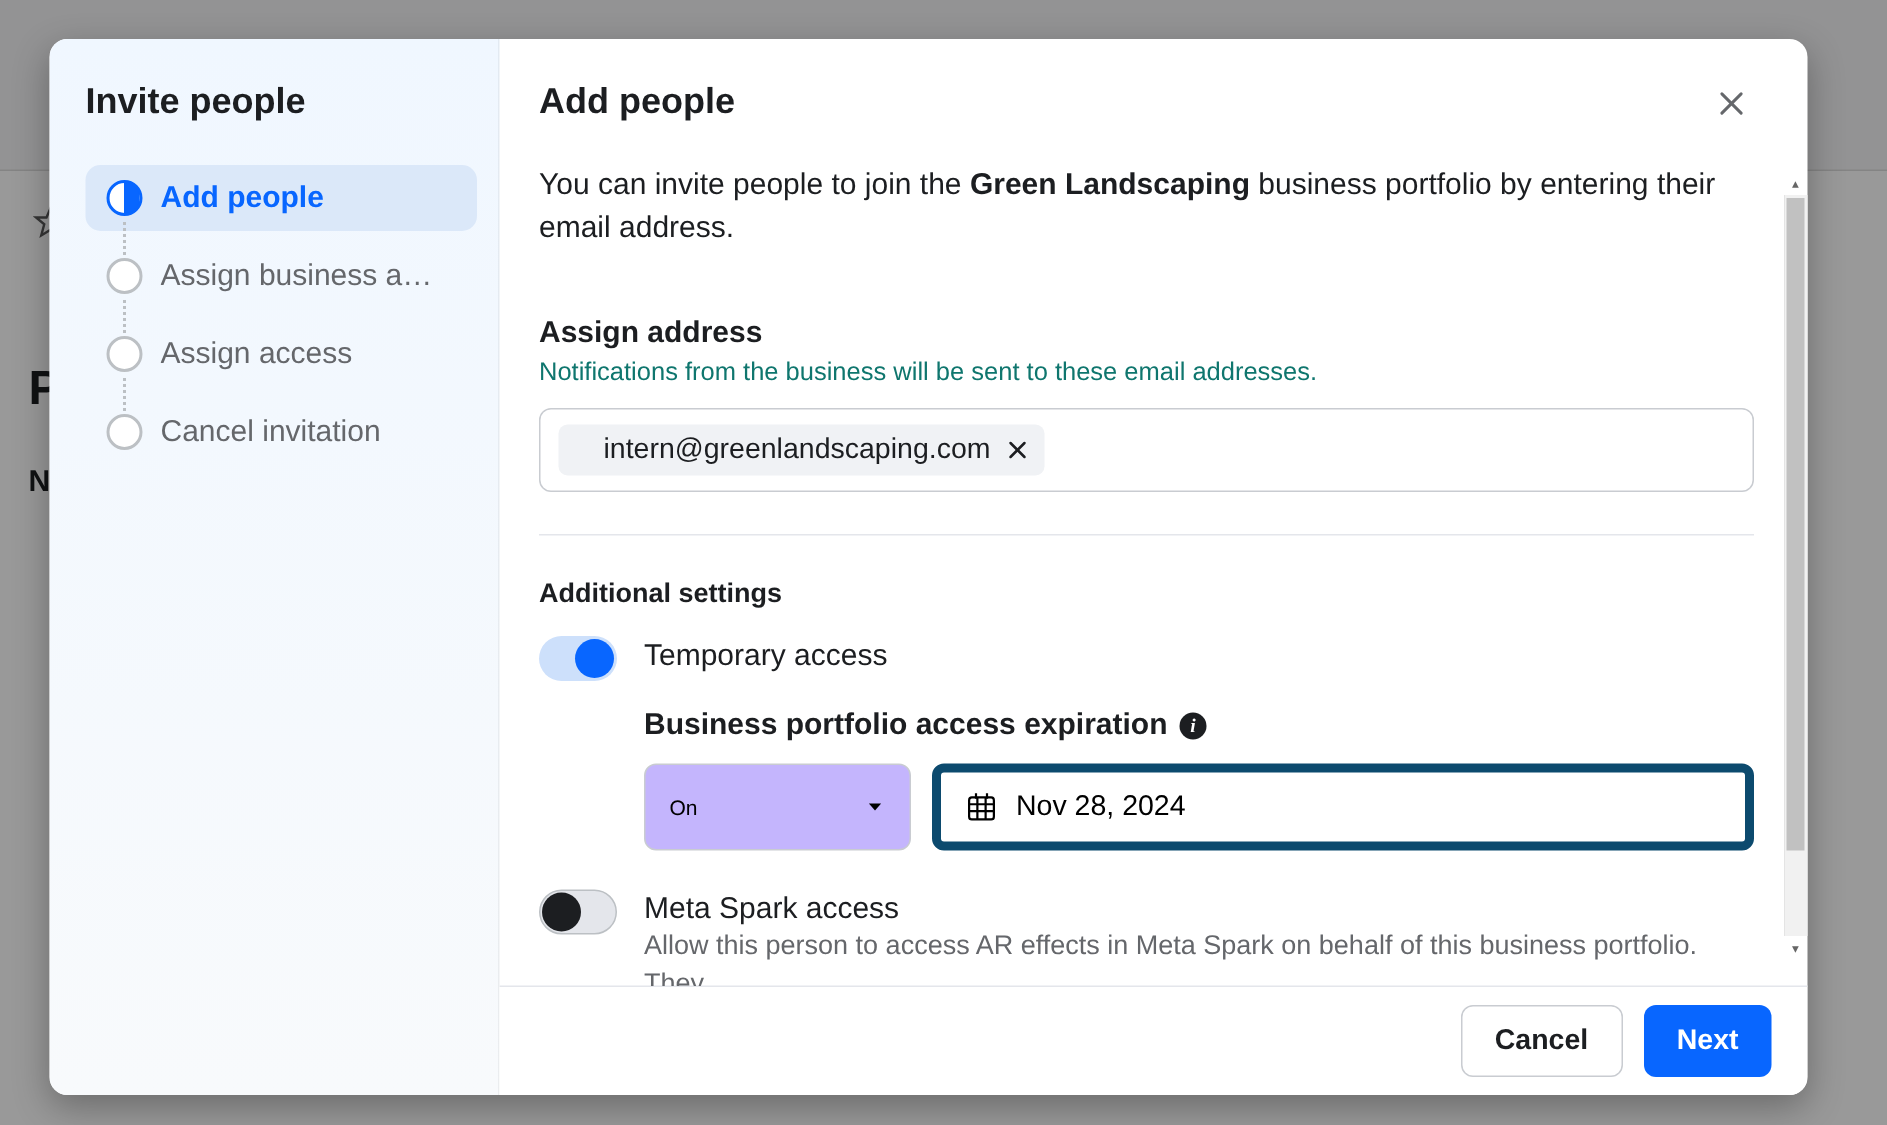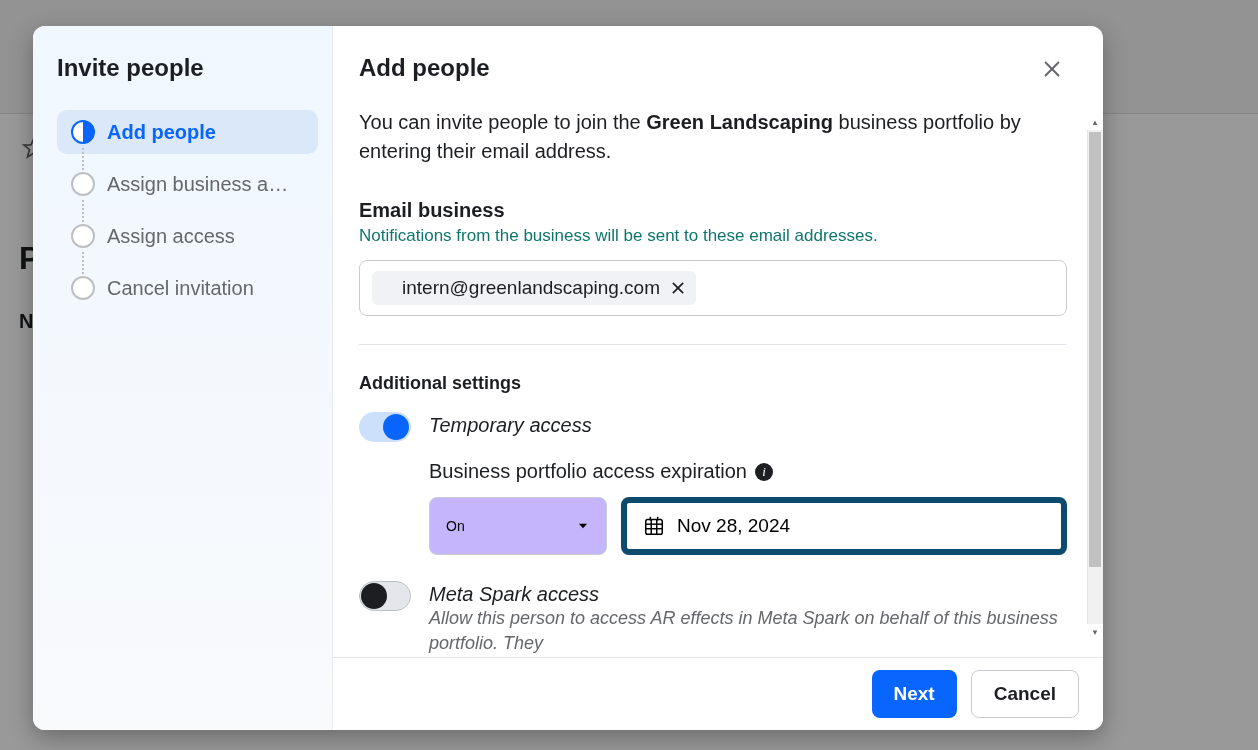--- a/index.html
+++ b/index.html
@@ -49,21 +49,21 @@
       left: 19px;
       top: 310px;
       font-size: 20px;
       font-weight: 600;
       color: #1c1e21;
     }
     .modal {
       position: absolute;
       left: 33px;
       top: 26px;
-      width: 1070px;
+      width: 1172px;
       height: 704px;
       background: #fff;
       border-radius: 12px;
       box-shadow: 0 8px 24px rgba(0,0,0,0.3);
       display: flex;
       overflow: hidden;
     }
     .sidebar {
       width: 300px;
       background: linear-gradient(180deg, #f0f7ff 0%, #f8fafc 100%);
@@ -149,21 +149,21 @@
     .close-btn {
       cursor: pointer;
       color: #65676b;
       padding: 4px;
       border-radius: 4px;
     }
     .description {
       font-size: 20px;
       color: #1c1e21;
       line-height: 1.45;
-      margin-bottom: 33px;
+      margin-bottom: 44px;
     }
     .description .bold { font-weight: 700; }
     .section-label {
       font-size: 20px;
       font-weight: 700;
       color: #1c1e21;
       margin-bottom: 4px;
     }
     .section-sub {
       font-size: 17px;
@@ -201,21 +201,20 @@
       font-size: 18px;
       font-weight: 700;
       color: #1c1e21;
       margin-bottom: 18px;
     }
     .setting-row {
       display: flex;
       align-items: flex-start;
       gap: 18px;
       margin-bottom: 18px;
-      font-style: italic;
     }
     .toggle {
       width: 52px;
       height: 30px;
       border-radius: 15px;
       position: relative;
       cursor: pointer;
       flex-shrink: 0;
     }
     .toggle.on { background: #cde0fb; }
@@ -239,21 +238,21 @@
       font-size: 18px;
       color: #65676b;
       line-height: 1.4;
     }
     .expiration-block {
       margin-left: 70px;
       margin-bottom: 26px;
     }
     .exp-title {
       font-size: 20px;
-      font-weight: 400;
+      font-weight: 700;
       color: #1c1e21;
       display: flex;
       align-items: center;
       gap: 8px;
       margin-bottom: 14px;
     }
     .info-icon {
       width: 18px;
       height: 18px;
       border-radius: 50%;
@@ -400,21 +399,21 @@
               <line x1="5" y1="5" x2="19" y2="19"></line>
               <line x1="19" y1="5" x2="5" y2="19"></line>
             </svg>
         </span>
       </div>
 
       <p class="description">
         <span>You can invite people to join the </span><span class="bold">Green Landscaping</span><span> business portfolio by entering their email address.</span>
       </p>
 
-      <div class="section-label">Email business</div>
+      <div class="section-label">Assign address</div>
       <div class="section-sub">Notifications from the business will be sent to these email addresses.</div>
 
       <div class="email-box">
         <div class="email-chip">
           <span>intern@greenlandscaping.com</span>
           <span class="chip-x">
             <svg width="16" height="16" viewBox="0 0 24 24" fill="none" stroke="currentColor" stroke-width="2.5" stroke-linecap="round">
                 <line x1="5" y1="5" x2="19" y2="19"></line>
                 <line x1="19" y1="5" x2="5" y2="19"></line>
               </svg>
@@ -473,17 +472,17 @@
       </div>
     </div>
 
     <div class="scrollbar-track">
       <div class="scrollbar-arrow" style="top:-16px">▴</div>
       <div class="scrollbar-thumb"></div>
       <div class="scrollbar-arrow" style="bottom:-16px">▾</div>
     </div>
 
     <div class="footer">
+      <button class="btn btn-secondary">Cancel</button>
       <button class="btn btn-primary">Next</button>
-      <button class="btn btn-secondary">Cancel</button>
     </div>
   </section>
 </div>
 
 </body></html>

